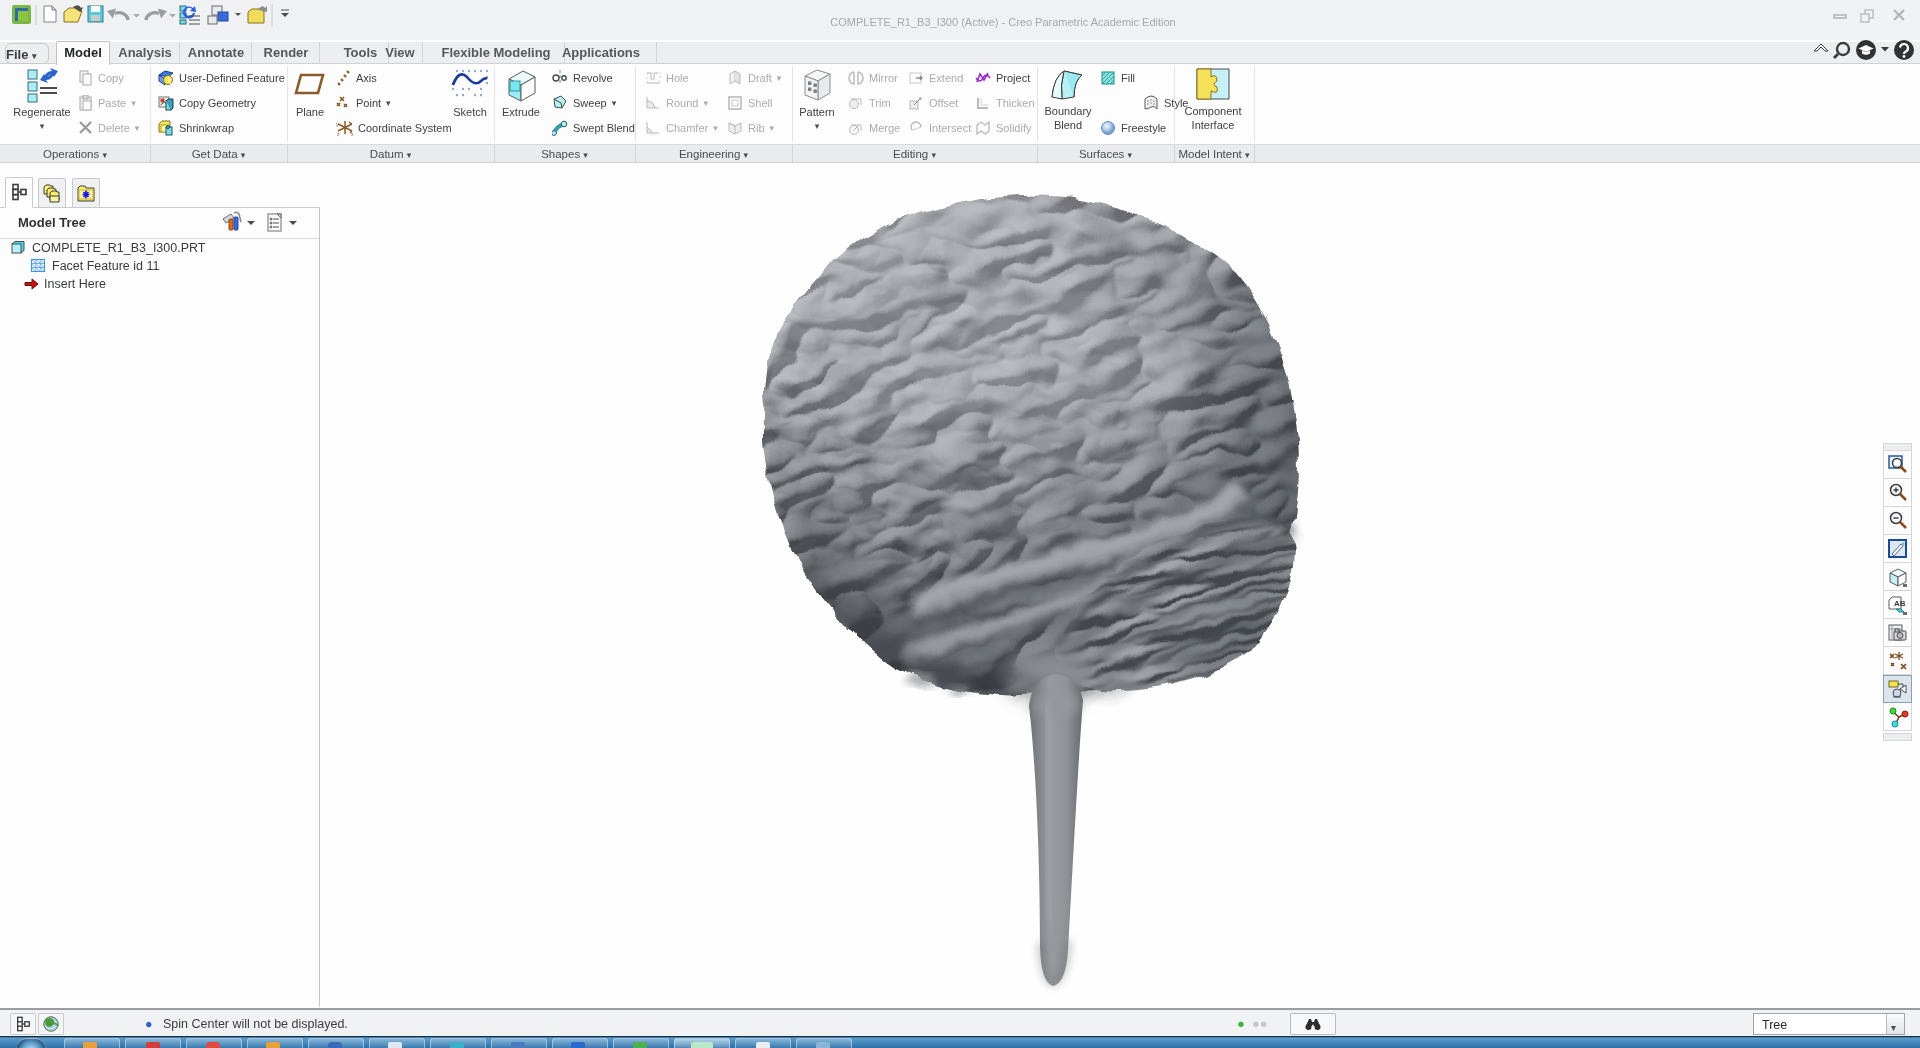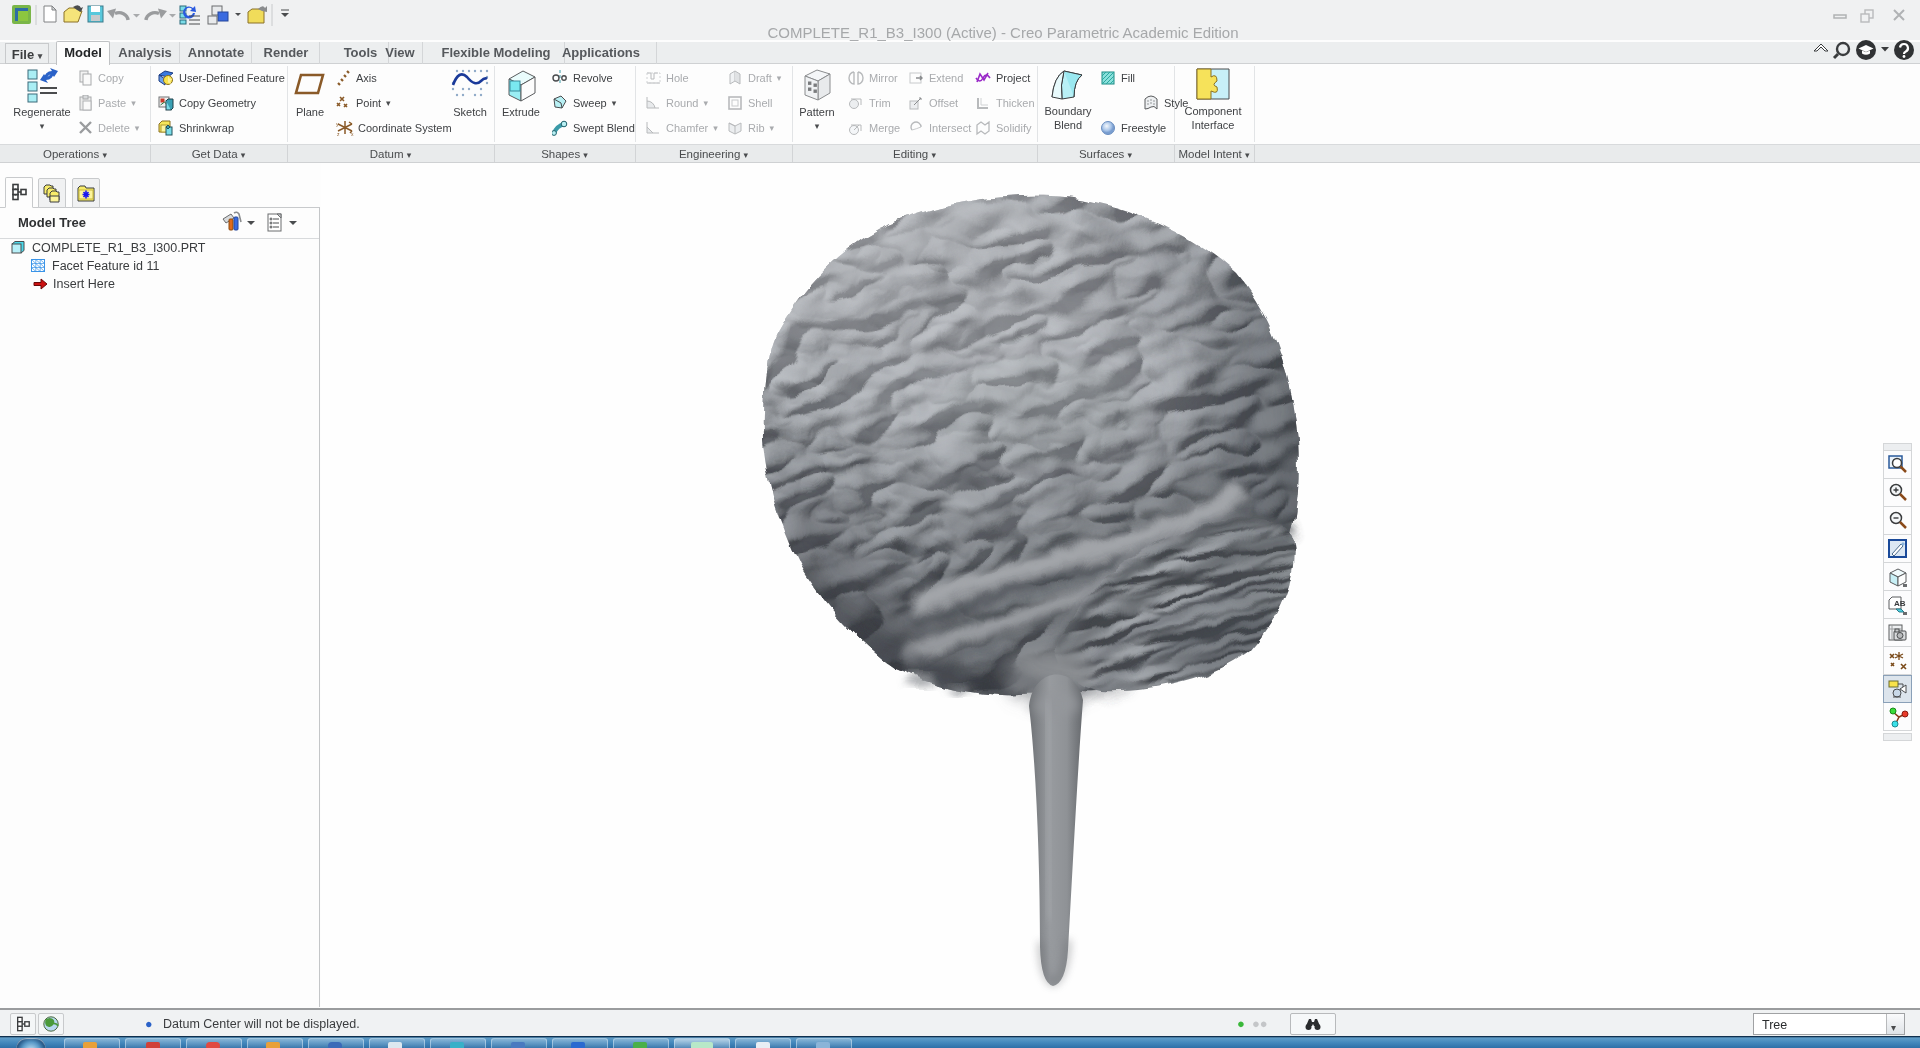--- a/index.html
+++ b/index.html
@@ -1,23 +1,23 @@
 <!DOCTYPE html>
 <html><head>
 <meta charset="utf-8">
 <style>
 * { margin:0; padding:0; box-sizing:border-box; }
 html,body { width:1920px; height:1048px; overflow:hidden; font-family:"Liberation Sans", sans-serif; }
 body { background:#fdfdfd; position:relative; }
 #titlebar { position:absolute; left:0; top:0; width:1920px; height:40px; background:#f0f1f2; }
-#title-text { position:absolute; left:86px; right:0; top:24px; text-align:center; color:#a6a8aa; font-size:15px; }
+#title-text { position:absolute; left:86px; right:0; top:16px; text-align:center; color:#a6a8aa; font-size:11px; }
 #tabrow { position:absolute; left:0; top:42px; width:1920px; height:22px; background:#eceeef; border-bottom:1px solid #cfd1d3; }
 .tab { position:absolute; top:0; height:22px; line-height:22px; color:#55585c; font-size:13px; font-weight:bold; text-align:center; border-right:1px solid #d4d6d8; }
 .tab.active { background:#fdfdfd; border:1px solid #c0c2c4; border-bottom:none; border-radius:2px 2px 0 0; color:#232527; height:24px; z-index:5; top:-1px; }
-#filebtn { position:absolute; left:5px; top:1px; width:44px; height:21px; line-height:21px; text-align:center; font-size:13px; font-weight:bold; color:#3a3c3e; background:#eceeef; border:1px solid #c8cacc; border-radius:0; }
+#filebtn { position:absolute; left:5px; top:1px; width:44px; height:21px; line-height:21px; font-size:13px; font-weight:bold; color:#3a3c3e; background:#eceeef; border:1px solid #c8cacc; border-radius:6px; }
 .dar { font-size:9px; color:#4a4c4e; }
 #ribbon { position:absolute; left:0; top:64px; width:1920px; height:80px; background:#fdfdfd; }
 .sb { position:absolute; height:20px; display:flex; align-items:center; font-size:11px; color:#3f4144; white-space:nowrap; }
 .sb svg { margin-right:4px; flex:none; }
 .sb .dar { margin-left:5px; }
 .dis { color:#a9abae;text-align:center; }
 .r1 { top:4px; } .r2 { top:29px; } .r3 { top:54px; }
 .bb { position:absolute; top:3px; text-align:center; font-size:11px; color:#3f4144; line-height:13px; }
 .bb svg { display:block; margin:0 auto 3px; }
 .rsep { position:absolute; top:2px; width:1px; height:76px; background:#e2e4e6; }
@@ -690,21 +690,21 @@
         </svg>
       <span>COMPLETE_R1_B3_I300.PRT</span>
     </div>
     <div class="trow" style="padding-left:30px">
       <svg width="17" height="16" viewBox="0 0 17 16">
           <rect x="1.5" y="1.5" width="13" height="12" fill="#ffffff" stroke="#3a94e8"></rect>
           <path d="M5.8 1.5 v12 M10.2 1.5 v12 M1.5 5.5 h13 M1.5 9.5 h13 M1.5 1.5 l4.3 4 M5.8 1.5 l4.4 4 M10.2 1.5 l4.3 4 M1.5 5.5 l4.3 4 M5.8 5.5 l4.4 4 M10.2 5.5 l4.3 4 M1.5 9.5 l4.3 4 M5.8 9.5 l4.4 4 M10.2 9.5 l4.3 4" stroke="#3a94e8" stroke-width=".7" fill="none"></path>
         </svg>
       <span>Facet Feature id 11</span>
     </div>
-    <div class="trow" style="padding-left:33px">
+    <div class="trow" style="padding-left:24px">
       <svg width="15" height="14" viewBox="0 0 15 14">
           <path d="M1 5.5 h7 V2 l6 5 -6 5 V8.5 h-7 z" fill="#cc1111" stroke="#6a0a0a"></path>
         </svg>
       <span>Insert Here</span>
     </div>
   </div>
   <div id="righttools">
     <div class="rgrip"></div>
     <div class="rtb">
         <svg width="22" height="22" viewBox="0 0 22 22">
@@ -802,21 +802,21 @@
       </svg>
   </div>
   <div class="stbtn" style="left:38px">
     <svg width="18" height="18" viewBox="0 0 20 20">
         <circle cx="10" cy="10" r="8" fill="#b8d8f0" stroke="#3a5a2a"></circle>
         <path d="M4 5 q4 -3 7 -1 q4 2 2 6 q-2 4 -6 3 q-5 -1 -3 -8" fill="#4a9a3a"></path>
         <path d="M10 10 q5 -2 8 2" fill="none" stroke="#4a9a3a" stroke-width="2"></path>
       </svg>
   </div>
   <span style="position:absolute;left:145px;top:7px;font-size:12.5px;color:#2a62c8">●</span>
-  <span style="position:absolute;left:163px;top:7px;font-size:12.5px;color:#3a3c3e">Datum Center will not be displayed.</span>
+  <span style="position:absolute;left:163px;top:7px;font-size:12.5px;color:#3a3c3e">Spin Center will not be displayed.</span>
   <span style="position:absolute;left:1237px;top:6px;font-size:13px;color:#3ab83a">●</span>
   <span style="position:absolute;left:1252px;top:6px;font-size:13px;color:#c4c6c8">●●</span>
   <div class="stbtn" style="left:1290px;width:46px;border:1px solid #b8babc;background:#f6f8f9">
     <svg width="20" height="16" viewBox="0 0 20 16">
         <path d="M3 10 L6 3 h2 l1 3 h2 l1 -3 h2 l3 7 h-6 l-1 -2 h-0 l-1 2 z" fill="#2a2c2e"></path>
         <circle cx="5.5" cy="11" r="3" fill="#2a2c2e"></circle>
         <circle cx="14.5" cy="11" r="3" fill="#2a2c2e"></circle>
       </svg>
   </div>
   <div id="smartbox">

